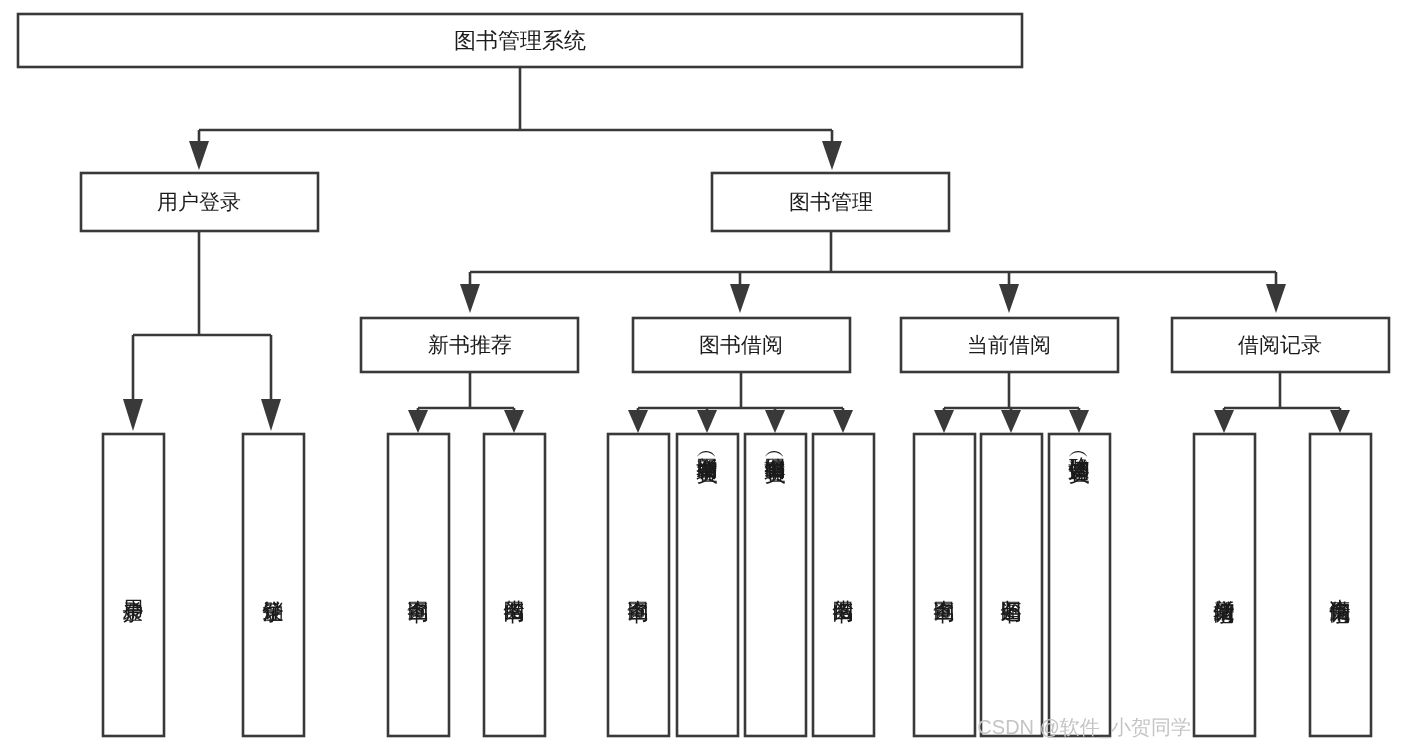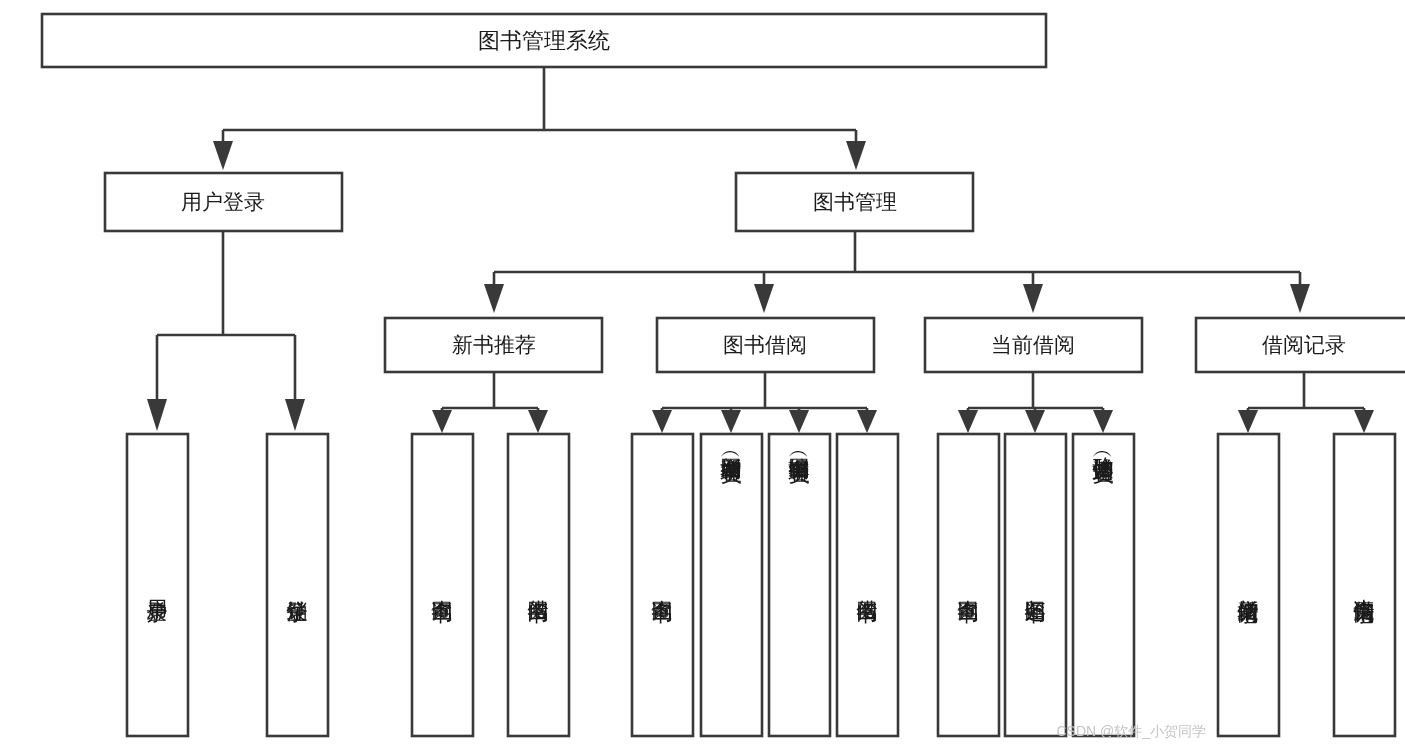--- a/index.html
+++ b/index.html
@@ -11,21 +11,20 @@
     width: 1405px;
     height: 747px;
     font-family: "Liberation Sans", "DejaVu Sans", sans-serif;
     overflow: hidden;
   }
   #diagram-root {
     position: relative;
     width: 1202px;
     height: 747px;
     background: #ffffff;
-    margin-left: 24px;
   }
   svg#flowchart {
     position: absolute;
     top: 0;
     left: 0;
     width: 1405px;
     height: 747px;
     display: block;
   }
   .node-box {
@@ -63,24 +62,24 @@
     letter-spacing: 1px;
     line-height: 1;
     white-space: nowrap;
     display: flex;
     align-items: center;
     justify-content: center;
     pointer-events: none;
   }
   .watermark {
     position: absolute;
-    right: 20px;
+    right: 11px;
     bottom: 6px;
     font-family: "Liberation Sans", "DejaVu Sans", sans-serif;
-    font-size: 14px;
+    font-size: 20px;
     color: #c4c4c4;
     white-space: nowrap;
     user-select: none;
   }
 </style>
 </head>
 <body>
 
 <div id="diagram-root">
 

